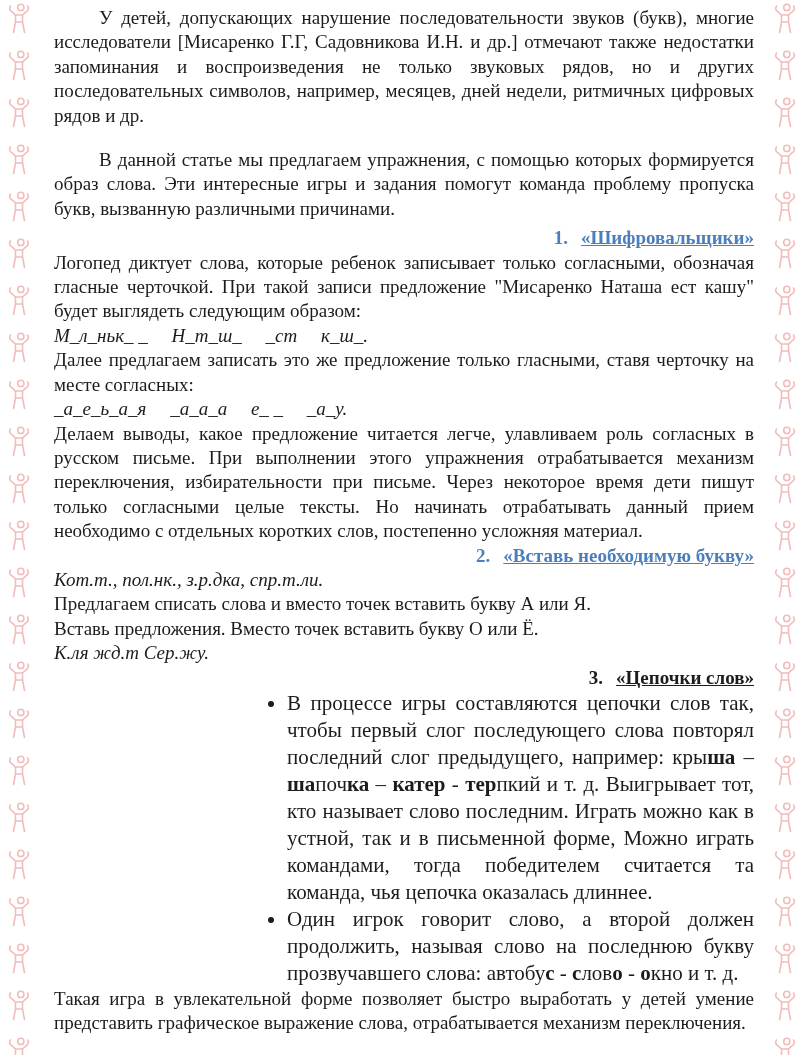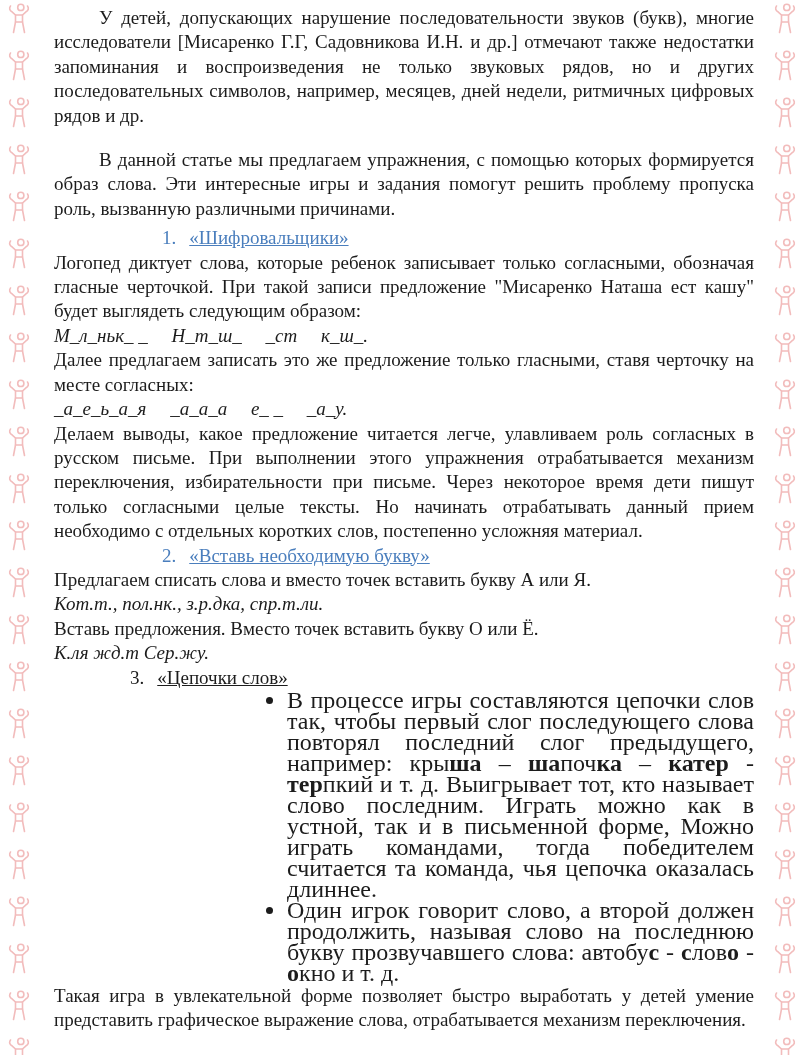--- a/index.html
+++ b/index.html
@@ -20,30 +20,30 @@
   .fig svg { display: block; }
 
   .content { position: absolute; left: 54px; top: 6px; width: 700px; }
   .para {
     margin: 0; font-size: 19px; line-height: 24.4px;
     text-align: justify; color: var(--ink);
   }
   .indent { text-indent: 45px; }
   .gap { margin-top: 20px; }
   .gap-sm { margin-top: 5px; }
-  .heading { text-align: left; }
+  .heading { text-align: right; font-weight: bold; }
   .h12pad { padding-left: 108px; }
   .h3pad { padding-left: 76px; }
   .heading .num { margin-right: 13px; }
   .heading.blue, .heading.blue .num, .heading.blue .title { color: var(--blue); }
   .heading .title { text-decoration: underline; cursor: pointer; }
   .center-line { text-align: left; font-style: italic; white-space: pre; }
   ul.chain { margin: 0; padding: 0 0 0 233px; list-style: disc outside; }
   ul.chain li {
-    font-size: 24px; line-height: 21px; text-align: justify; color: var(--ink);
+    font-size: 21px; line-height: 27px; text-align: justify; color: var(--ink);
   }
   ul.chain li b { font-weight: bold; }
 </style>
 </head>
 <body>
 
 <div class="page">
   <div class="border-col left">
   <span class="fig">
     <svg width="30" height="33" viewBox="0 0 30 33">
@@ -595,39 +595,39 @@
         <path d="M17.5 12 L17.5 19 L19.5 29.5"></path>
         <path d="M10.5 19 L17.5 19"></path>
       </g>
     </svg>
   </span>
 </div>
 
   <div class="content">
     <p class="para indent">У детей, допускающих нарушение последовательности звуков (букв), многие исследователи [Мисаренко Г.Г, Садовникова И.Н. и др.] отмечают также недостатки запоминания и воспроизведения не только звуковых рядов, но и других последовательных символов, например, месяцев, дней недели, ритмичных цифровых рядов и др.</p>
 
-    <p class="para indent gap">В данной статье мы предлагаем упражнения, с помощью которых формируется образ слова. Эти интересные  игры и задания помогут решить проблему пропуска роль, вызванную различными причинами.</p>
+    <p class="para indent gap">В данной статье мы предлагаем упражнения, с помощью которых формируется образ слова. Эти интересные  игры и задания помогут команда проблему пропуска букв, вызванную различными причинами.</p>
 
     <p class="para heading blue h12pad gap-sm"><span class="num">1.</span><a class="title">«Шифровальщики»</a></p>
 
     <p class="para">Логопед диктует слова, которые ребенок записывает только согласными, обозначая гласные черточкой. При такой записи предложение "Мисаренко Наташа ест кашу" будет выглядеть следующим образом:</p>
 
     <p class="para center-line">М_л_ньк_ _     Н_т_ш_     _ст     к_ш_.</p>
 
     <p class="para">Далее предлагаем записать это же предложение только гласными, ставя черточку на месте согласных:</p>
 
     <p class="para center-line">_а_е_ь_а_я     _а_а_а     е_ _     _а_у.</p>
 
     <p class="para">Делаем выводы, какое предложение читается легче, улавливаем роль согласных в русском письме. При выполнении этого упражнения отрабатывается механизм переключения, избирательности при письме. Через некоторое время дети пишут только согласными целые тексты. Но начинать отрабатывать данный прием необходимо с отдельных коротких слов, постепенно усложняя материал.</p>
 
     <p class="para heading blue h12pad"><span class="num">2.</span><a class="title">«Вставь необходимую букву»</a></p>
 
+    <p class="para center-line">Кот.т., пол.нк., з.р.дка, спр.т.ли.</p>
+
     <p class="para">Предлагаем списать слова и вместо точек вставить букву А или Я.</p>
-
-    <p class="para center-line">Кот.т., пол.нк., з.р.дка, спр.т.ли.</p>
 
     <p class="para">Вставь предложения. Вместо точек вставить букву О или Ё.</p>
 
     <p class="para center-line">К.ля жд.т Сер.жу.</p>
 
     <p class="para heading black h3pad"><span class="num">3.</span><span class="title">«Цепочки слов»</span></p>
 
     <ul class="chain">
       <li><span>В процессе игры составляются цепочки слов так, чтобы первый слог последующего слова повторял последний слог предыдущего, например: кры</span><b>ша</b><span> – </span><b>ша</b><span>поч</span><b>ка</b><span> – </span><b>катер</b><span> - </span><b>тер</b><span>пкий и т. д. Выигрывает тот, кто называет слово последним. Играть можно как в устной, так и в письменной форме, Можно играть командами, тогда победителем считается та команда, чья цепочка оказалась длиннее.</span></li>
       <li><span>Один игрок говорит слово, а второй должен продолжить, называя слово на последнюю букву прозвучавшего слова: автобу</span><b>с</b><span> - </span><b>с</b><span>лов</span><b>о</b><span> - </span><b>о</b><span>кно и т. д.</span></li>

